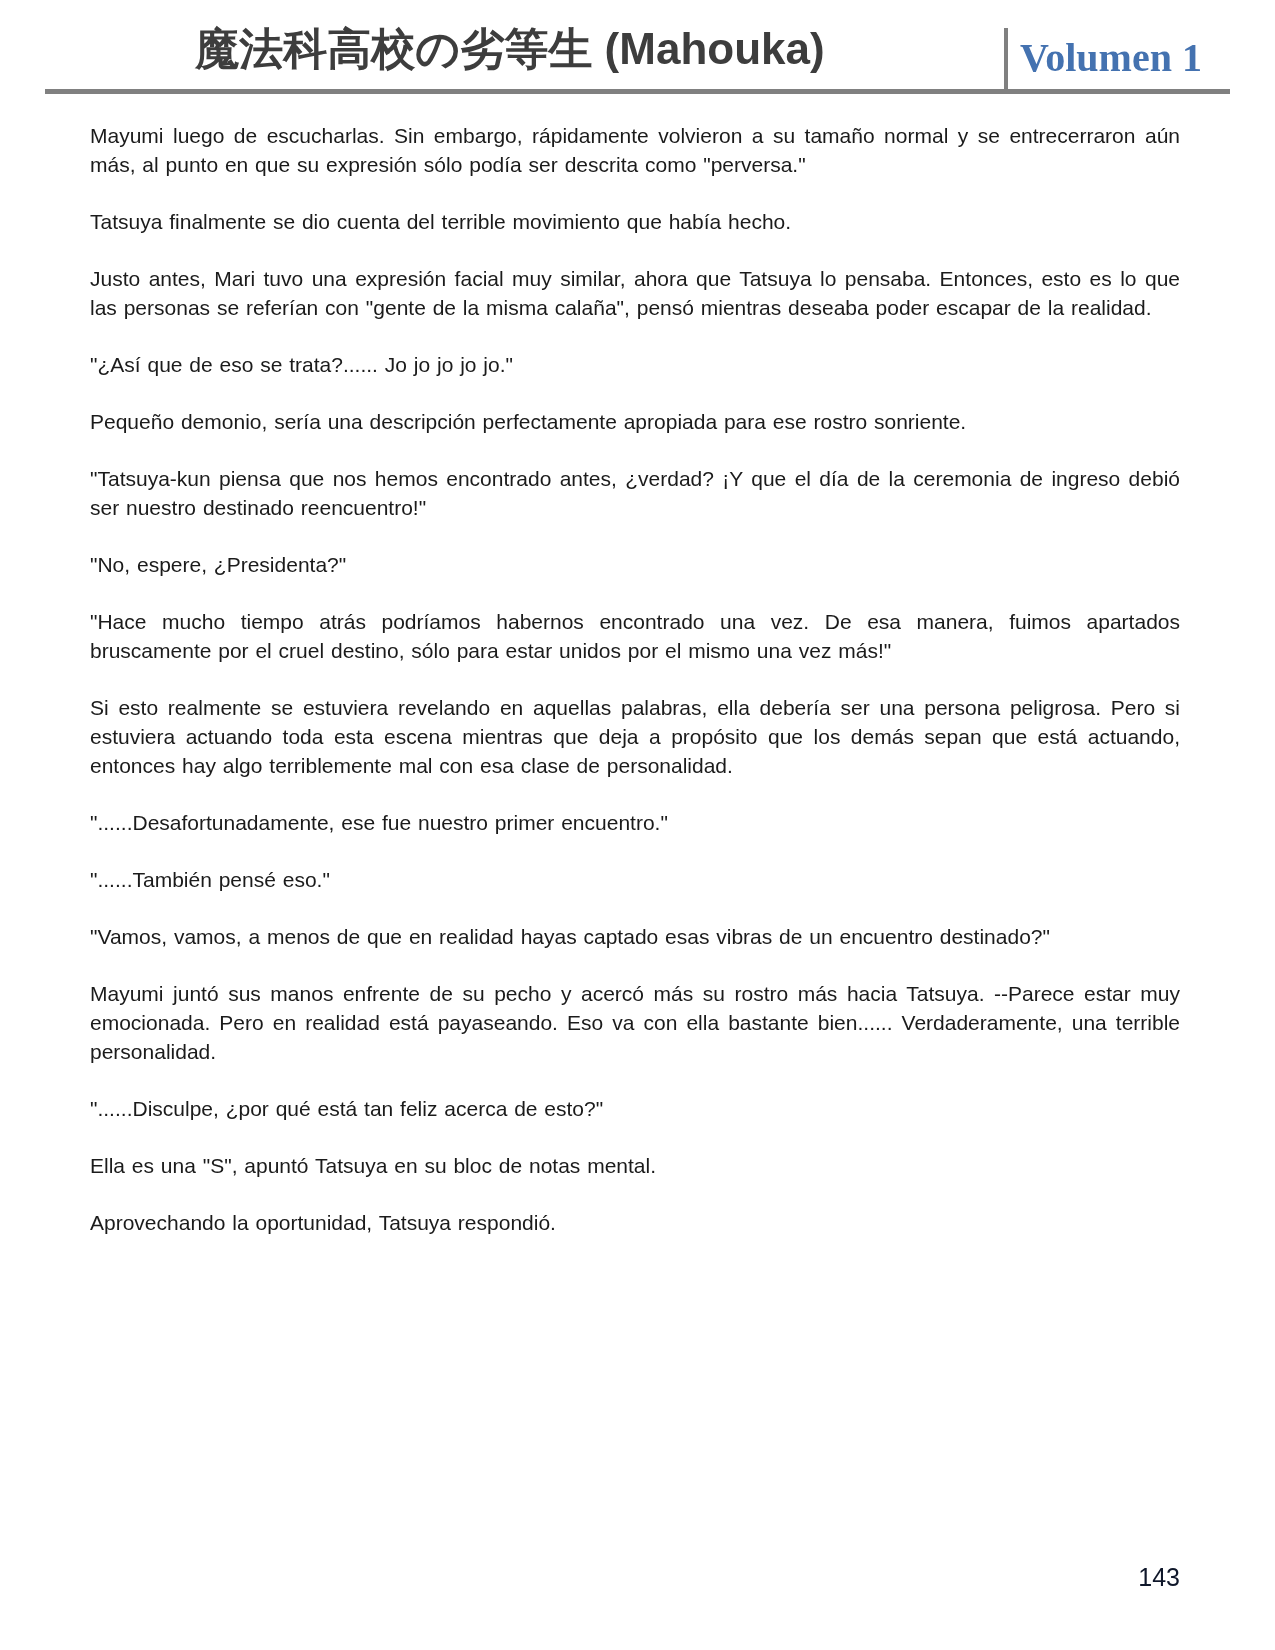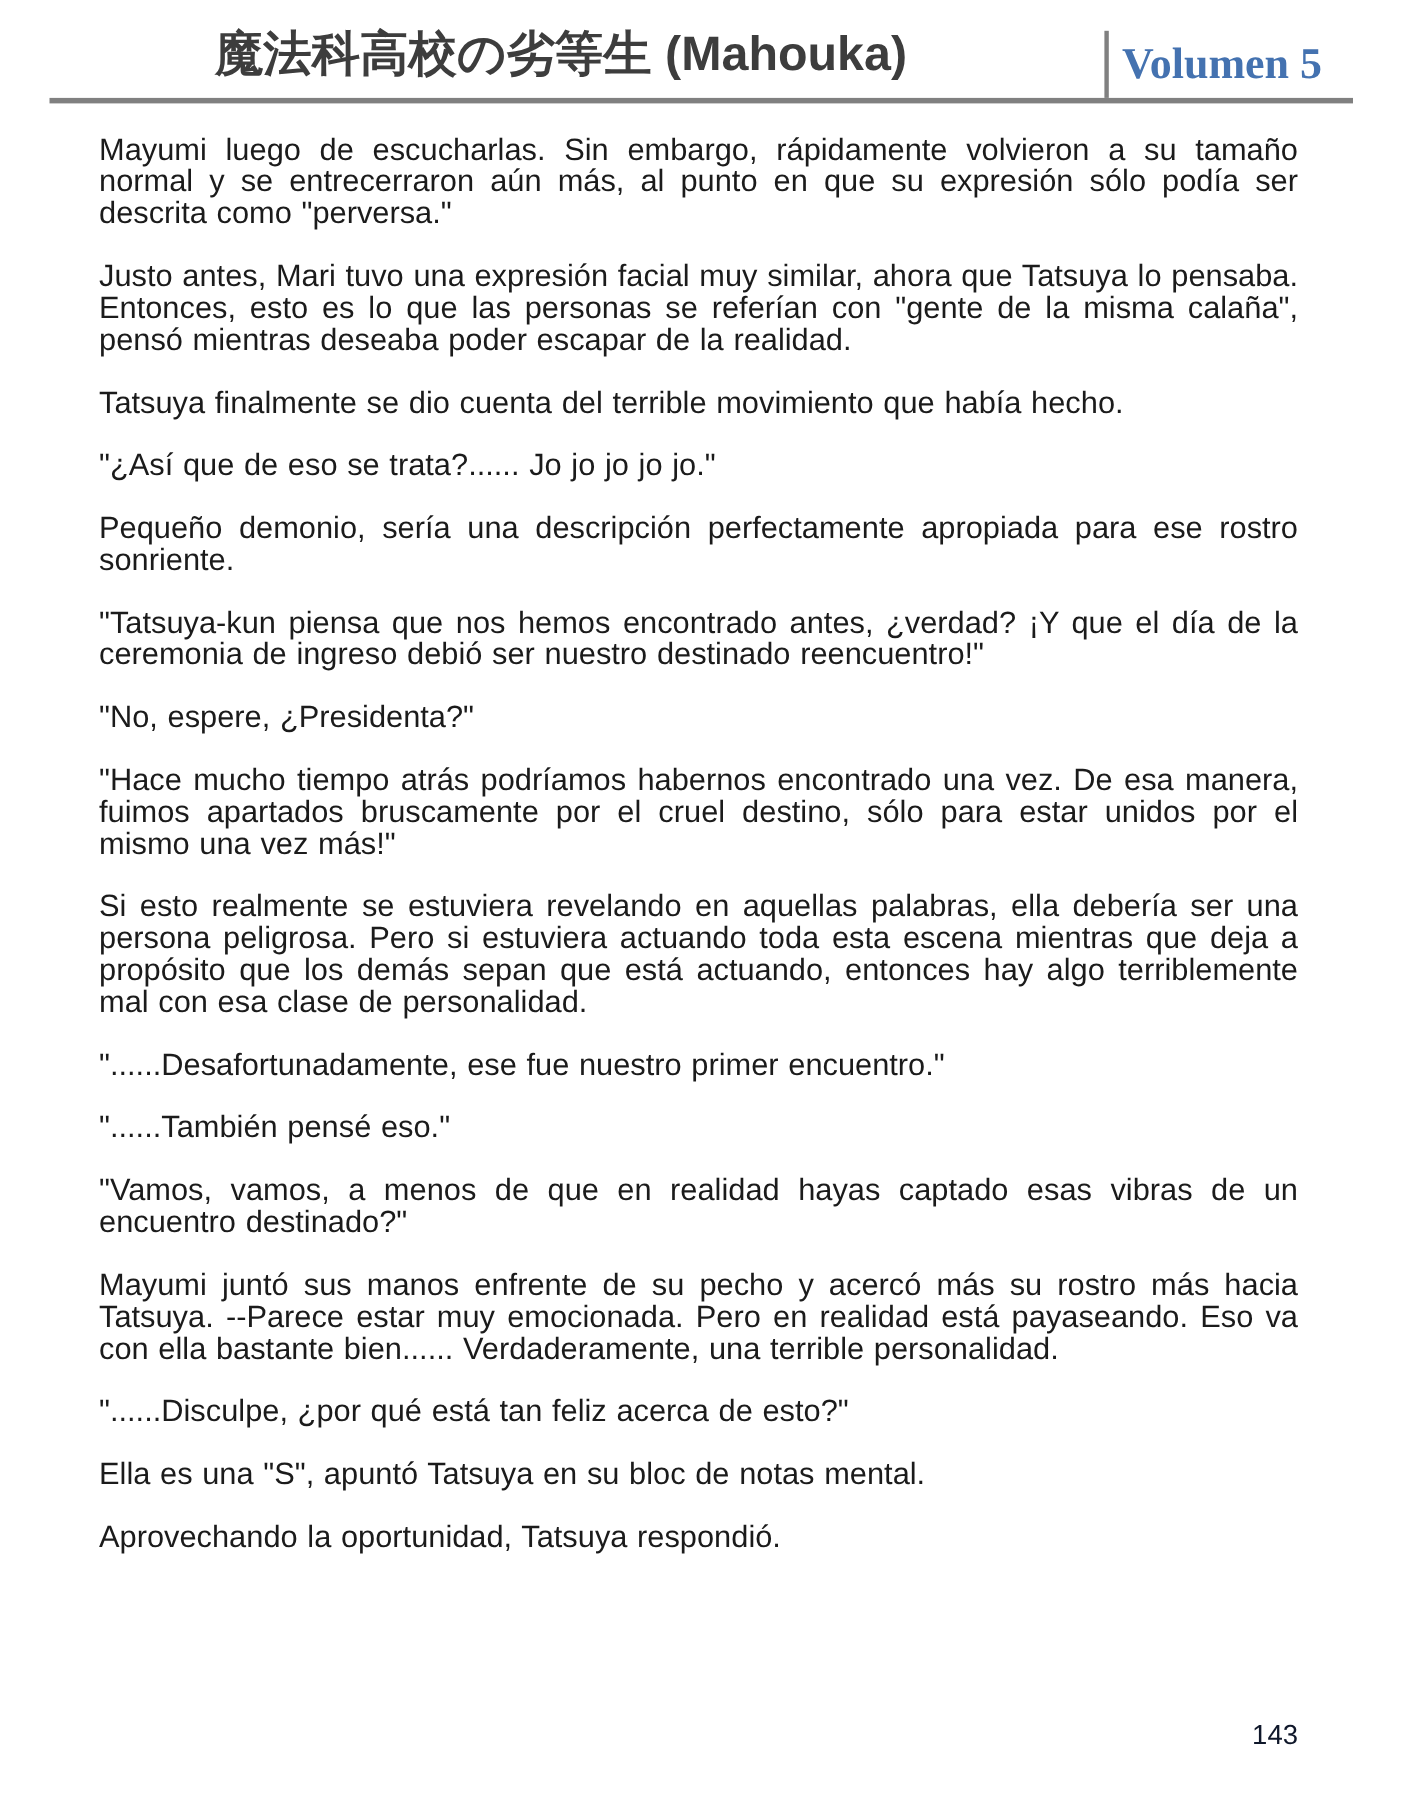--- a/index.html
+++ b/index.html
@@ -53,21 +53,21 @@
     width: 1185px; height: 5px;
     background: #808080;
   }
   
   .content {
     position: absolute;
     left: 90px; top: 121px;
     width: 1090px;
   }
   .content p {
-    font-size: 28px;
+    font-size: 21px;
     line-height: 29px;
     text-align: justify;
     color: #1b1b1b;
     margin: 0 0 28px 0;
     word-spacing: 1px;
   }
   
   .page-number {
     position: absolute;
     right: 95px; top: 1563px;
@@ -77,28 +77,28 @@
   }
 </style>
 </head>
 <body>
 
 <div class="page">
 
   <div class="header">
     <div class="header-title">魔法科高校の劣等生 (Mahouka)</div>
     <div class="header-vrule"></div>
-    <div class="header-volume">Volumen 5</div>
+    <div class="header-volume">Volumen 1</div>
     <div class="header-hrule"></div>
   </div>
 
   <div class="content">
     <p>Mayumi luego de escucharlas. Sin embargo, rápidamente volvieron a su tamaño normal y se entrecerraron aún más, al punto en que su expresión sólo podía ser descrita como "perversa."</p>
+    <p>Tatsuya finalmente se dio cuenta del terrible movimiento que había hecho.</p>
     <p>Justo antes, Mari tuvo una expresión facial muy similar, ahora que Tatsuya lo pensaba. Entonces, esto es lo que las personas se referían con "gente de la misma calaña", pensó mientras deseaba poder escapar de la realidad.</p>
-    <p>Tatsuya finalmente se dio cuenta del terrible movimiento que había hecho.</p>
     <p>"¿Así que de eso se trata?...... Jo jo jo jo jo."</p>
     <p>Pequeño demonio, sería una descripción perfectamente apropiada para ese rostro sonriente.</p>
     <p>"Tatsuya-kun piensa que nos hemos encontrado antes, ¿verdad? ¡Y que el día de la ceremonia de ingreso debió ser nuestro destinado reencuentro!"</p>
     <p>"No, espere, ¿Presidenta?"</p>
     <p>"Hace mucho tiempo atrás podríamos habernos encontrado una vez. De esa manera, fuimos apartados bruscamente por el cruel destino, sólo para estar unidos por el mismo una vez más!"</p>
     <p>Si esto realmente se estuviera revelando en aquellas palabras, ella debería ser una persona peligrosa. Pero si estuviera actuando toda esta escena mientras que deja a propósito que los demás sepan que está actuando, entonces hay algo terriblemente mal con esa clase de personalidad.</p>
     <p>"......Desafortunadamente, ese fue nuestro primer encuentro."</p>
     <p>"......También pensé eso."</p>
     <p>"Vamos, vamos, a menos de que en realidad hayas captado esas vibras de un encuentro destinado?"</p>
     <p>Mayumi juntó sus manos enfrente de su pecho y acercó más su rostro más hacia Tatsuya. --Parece estar muy emocionada. Pero en realidad está payaseando. Eso va con ella bastante bien...... Verdaderamente, una terrible personalidad.</p>

